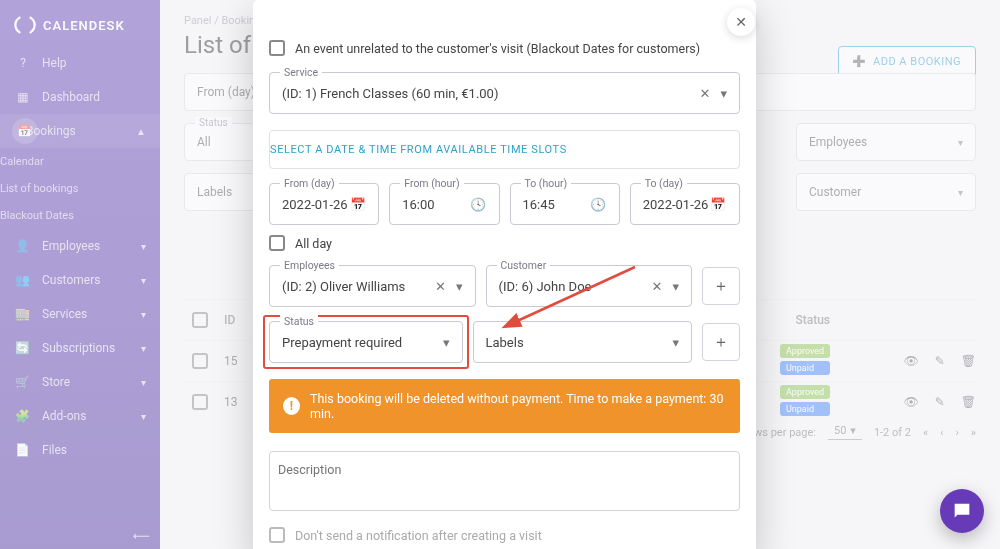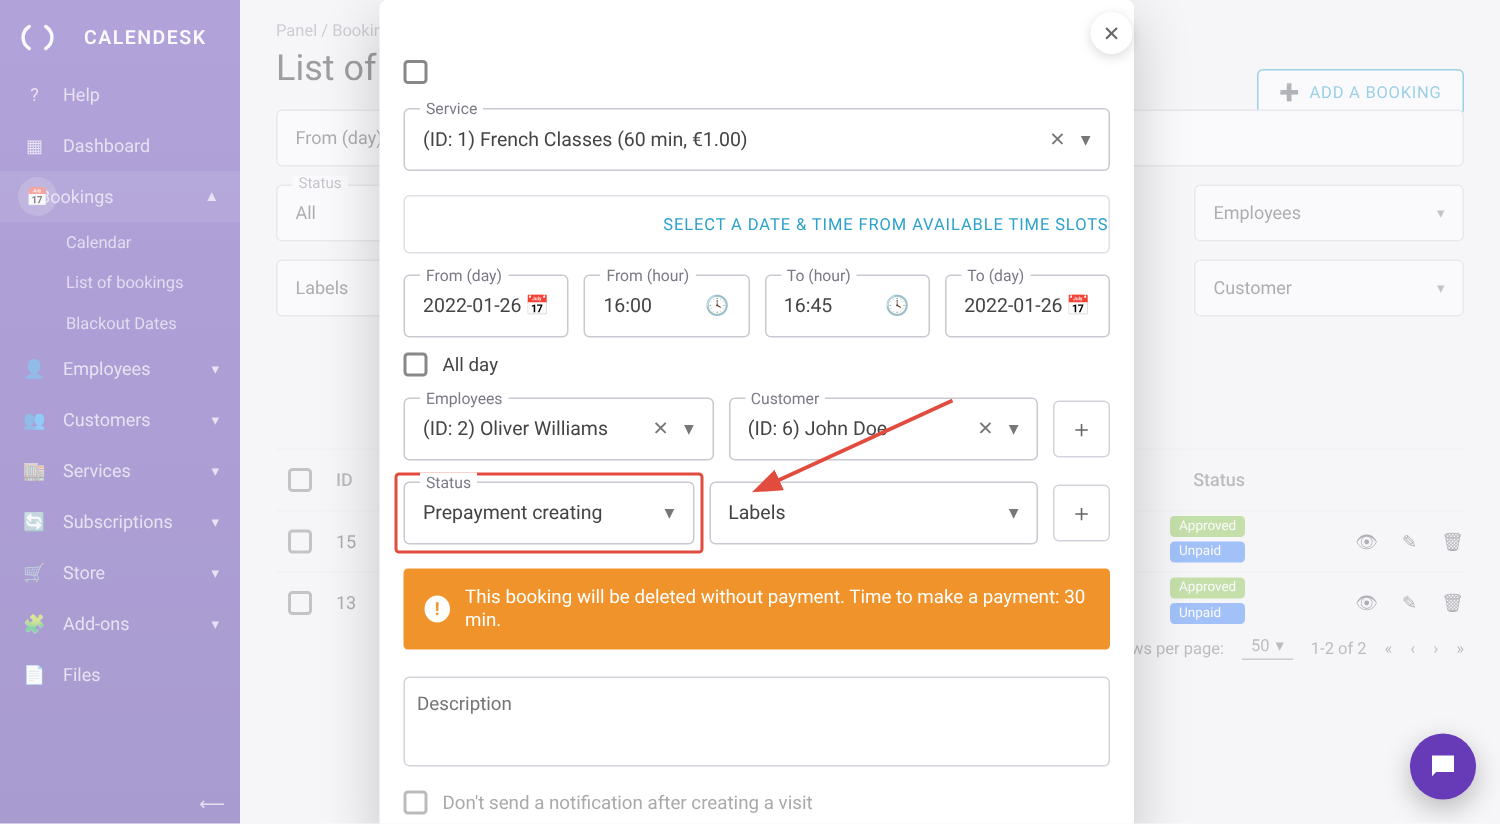--- a/index.html
+++ b/index.html
@@ -1,28 +1,28 @@
 <!DOCTYPE html>
 <html><head>
 <meta charset="utf-8">
 <style>
   * { box-sizing: border-box; margin: 0; padding: 0; font-family: -apple-system, BlinkMacSystemFont, "Segoe UI", Roboto, sans-serif; }
   body { width: 1000px; height: 549px; overflow: hidden; position: relative; background: #f5f5f7; }
 
   
   .sidebar { position: absolute; left:0; top:0; width:160px; height:549px; background: linear-gradient(180deg,#5e3db3 0%,#4b2e9e 100%); color:#cfc6e8; font-size:12px; }
-  .brand { display:flex; align-items:center; gap:20px; padding:14px 14px 10px; color:#fff; font-weight:600; letter-spacing:1px; font-size:13px; }
+  .brand { display:flex; align-items:center; gap:7px; padding:14px 14px 10px; color:#fff; font-weight:600; letter-spacing:1px; font-size:13px; }
   .brand svg { width:22px; height:22px; }
   .side-items { list-style:none; }
   .side-item { display:flex; align-items:center; gap:10px; padding:10px 14px; cursor:pointer; color:#d5cce8; }
   .side-item .ico { width:18px; display:flex; justify-content:center; }
   .side-item .chev { margin-left:auto; font-size:10px; }
   .side-item.active { background: rgba(255,255,255,0.08); position:relative; }
   .side-item.active .circle { position:absolute; left:12px; width:26px; height:26px; border-radius:50%; background:rgba(255,255,255,0.18); display:flex; align-items:center; justify-content:center; }
-  .sub-list { list-style:none; padding-left:44px; }
+  .sub-list { list-style:none; }
   .sub-item { padding:7px 0; font-size:11px; color:#c9bfe2; cursor:pointer; }
   .collapse-handle { position:absolute; bottom:6px; right:10px; color:#cfc6e8; font-size:12px; }
 
   
   .help-btn { position:absolute; top:0; right:40px; background:#673ab7; color:#fff; padding:4px 14px 6px; border-radius:0 0 6px 6px; font-size:12px; display:flex; align-items:center; gap:6px; }
   .help-btn .q { width:16px;height:16px;border-radius:50%;background:rgba(255,255,255,0.25);display:flex;align-items:center;justify-content:center;font-size:11px; }
 
   
   .main { position:absolute; left:160px; top:0; right:0; bottom:0; padding:14px 24px; background:#f7f7f9; }
   .crumb { font-size:11px; color:#9a9aa5; margin-bottom:4px; }
@@ -59,21 +59,21 @@
   
   .backdrop { position:absolute; inset:0; background:rgba(245,245,250,0.55); }
   .dialog { position:absolute; left:253px; top:0; width:503px; background:#fff; border-radius:5px; box-shadow:0 12px 40px rgba(0,0,0,0.2); padding:0 16px 16px; }
   .close-x-outer { position:absolute; left:727px; top:8px; width:28px;height:28px;border-radius:50%;background:#fff;box-shadow:0 2px 8px rgba(0,0,0,0.15);display:flex;align-items:center;justify-content:center;color:#666;font-size:14px;cursor:pointer; }
 
   .dlg-row { margin-top:16px; display:flex; align-items:center; gap:10px; font-size:12.5px; color:#444; }
   .dlg-row .chk { flex:0 0 auto; }
   .dfield { position:relative; border:1px solid #c9c9d2; border-radius:4px; background:#fff; height:42px; display:flex; align-items:center; padding:0 12px; font-size:13px; color:#444; flex:1; }
   .dfield .lbl { position:absolute; top:-7px; left:10px; background:#fff; padding:0 4px; font-size:10.5px; color:#7b7b88; }
   .dfield .i-right { margin-left:auto; display:flex; gap:10px; color:#777; align-items:center; }
-  .slot-btn { width:100%; text-align:right; color:#2da2cc; font-size:11px; letter-spacing:0.6px; border:1px solid #e0e0e6; border-radius:4px; padding:12px 0; background:#fff; }
+  .slot-btn { width:100%; text-align:left; color:#2da2cc; font-size:11px; letter-spacing:0.6px; border:1px solid #e0e0e6; border-radius:4px; padding:12px 0; background:#fff; }
 
   .row4 { display:flex; gap:10px; margin-top:14px; }
   .row4 .dfield { flex:1; }
 
   .row2 { display:flex; gap:10px; margin-top:14px; align-items:center; }
   .row2 .dfield { flex:1; }
   .add-circ { width:38px; height:38px; border:1px solid #d3d3dc; border-radius:4px; display:flex; align-items:center; justify-content:center; color:#666; cursor:pointer; }
 
   .status-wrapper { position:relative; flex:1; }
   .hl-box { position:absolute; inset:-6px; border:2px solid #e24c3f; border-radius:3px; }
@@ -250,20 +250,21 @@
     <span>»</span>
   </div>
 </main>
 
 <div class="backdrop"></div>
 
 <div class="dialog">
 
   <div class="dlg-row" style="margin-top:40px">
     <div class="chk"></div>
+    <span>An event unrelated to the customer's visit (Blackout Dates for customers)</span>
   </div>
 
   <div class="dlg-row">
     <div class="dfield">
       <span class="lbl">Service</span>
       <span>(ID: 1) French Classes (60 min, €1.00)</span>
       <span class="i-right">
           <span>✕</span>
           <span>▾</span>
         </span>
@@ -320,21 +321,21 @@
         </span>
     </div>
     <div class="add-circ">＋</div>
   </div>
 
   <div class="row2">
     <div class="status-wrapper">
       <div class="hl-box"></div>
       <div class="dfield">
         <span class="lbl">Status</span>
-        <span>Prepayment creating</span>
+        <span>Prepayment required</span>
         <span class="i-right">
             <span>▾</span>
           </span>
       </div>
     </div>
     <div class="dfield">
       <span>Labels</span>
       <span class="i-right">
           <span>▾</span>
         </span>

